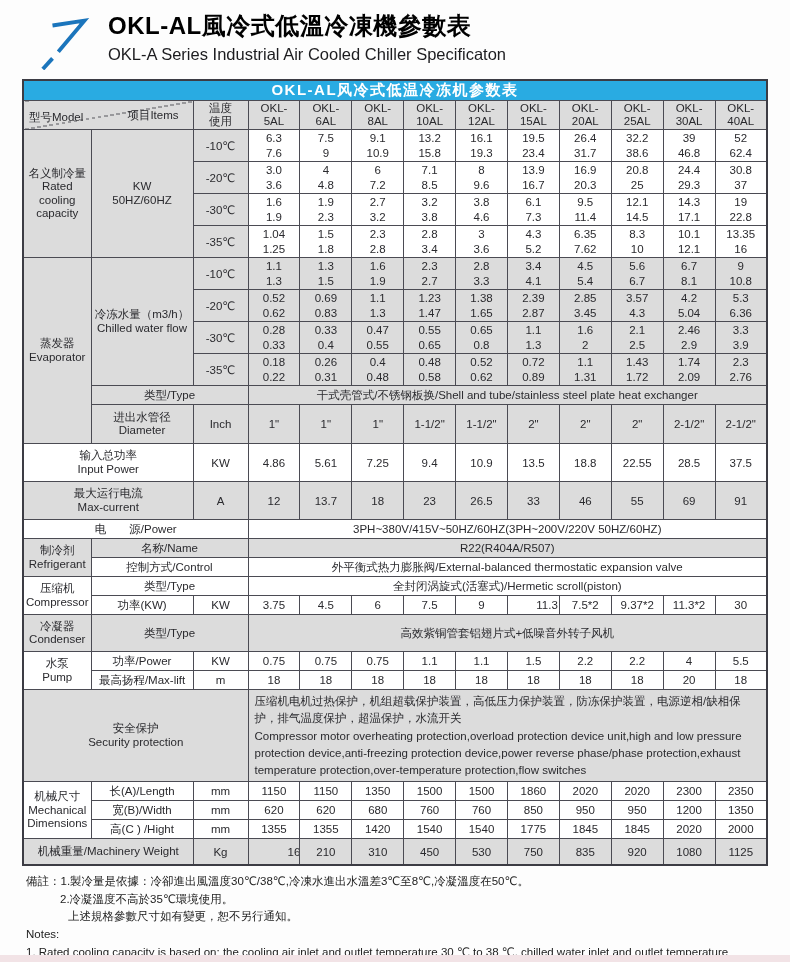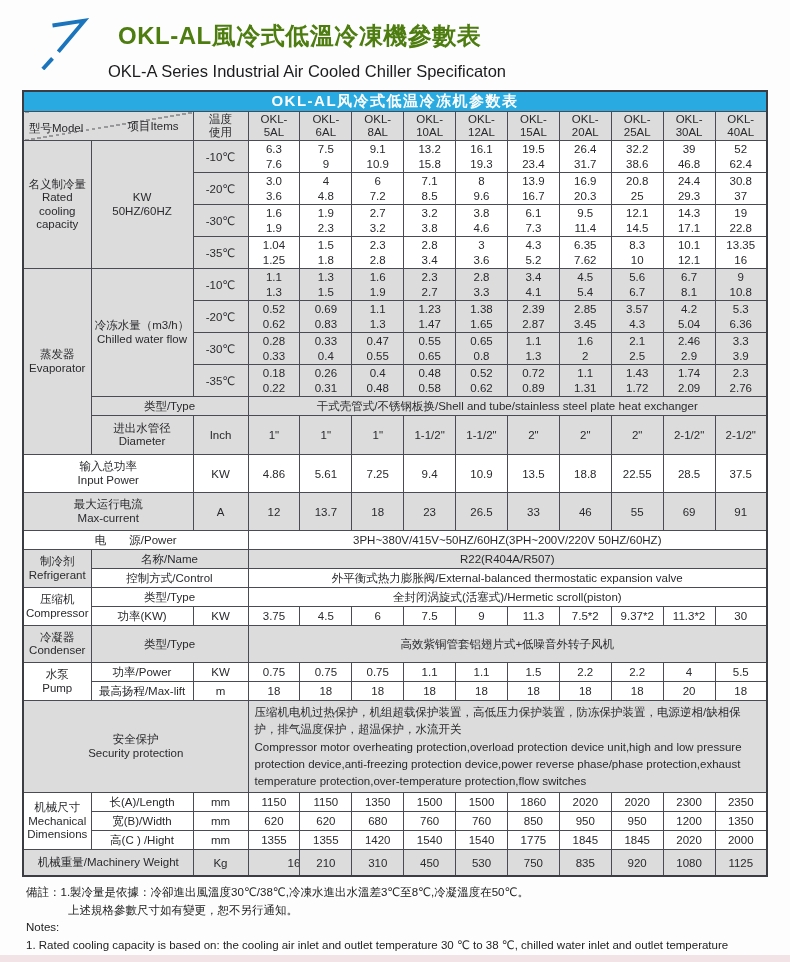--- a/index.html
+++ b/index.html
@@ -5,21 +5,21 @@
   html,body{margin:0;padding:0;}
   body{
     width:790px;height:962px;position:relative;overflow:hidden;
     background:#fdfdfd;color:#2a2a2e;
     font-family:"Liberation Sans","DejaVu Sans",sans-serif;
     -webkit-font-smoothing:antialiased;
   }
   
   .doc-header{display:flex;align-items:flex-start;padding:10px 0 0 38px;}
   .logo{width:58px;height:58px;flex:0 0 58px;margin-right:12px;margin-top:2px;}
-  .titles h1{margin:10px;font-size:24px;font-weight:600;letter-spacing:.5px;color:#4d7c0f;}
+  .titles h1{margin:0;font-size:24px;font-weight:600;letter-spacing:.5px;color:#000000;}
   .titles h2{margin:3px 0 0 0;font-size:16.5px;font-weight:500;color:#1c1c1f;}
   
   table{
     border-collapse:collapse;table-layout:fixed;
     width:746px;margin:9px 0 0 22px;
     border:2px solid #3c3c44;
   }
   td,th{
     border:1px solid #4b4b53;
     font-size:11.5px;font-weight:normal;
@@ -383,21 +383,21 @@
       <td colspan="10">全封闭涡旋式(活塞式)/Hermetic scroll(piston)</td>
     </tr>
     <tr class="h19">
       <td>功率(KW)</td>
       <td>KW</td>
     <td style="white-space: pre-line;">3.75</td>
         <td style="white-space: pre-line;">4.5</td>
         <td style="white-space: pre-line;">6</td>
         <td style="white-space: pre-line;">7.5</td>
         <td style="white-space: pre-line;">9</td>
-        <td style="white-space: pre-line;">11.3</td>
+        <td style="white-space: pre-line; text-align: right;">11.3</td>
         <td style="white-space: pre-line; margin-left: 46px;">7.5*2</td>
         <td style="white-space: pre-line;">9.37*2</td>
         <td style="white-space: pre-line;">11.3*2</td>
         <td style="white-space: pre-line;">30</td>
       </tr>
 
     <tr class="h37">
       <td class="g pre">冷凝器
 Condenser</td>
       <td colspan="2" class="g">类型/Type</td>
@@ -502,18 +502,19 @@
         <td class="g" style="white-space: pre-line;">835</td>
         <td class="g" style="white-space: pre-line;">920</td>
         <td class="g" style="white-space: pre-line;">1080</td>
         <td class="g" style="white-space: pre-line;">1125</td>
       </tr>
   </tbody>
 </table>
 
 <div class="notes">
   <div>備註：1.製冷量是依據：冷卻進出風溫度30℃/38℃,冷凍水進出水溫差3℃至8℃,冷凝溫度在50℃。</div>
+  <div class="ind1">2.冷凝溫度不高於35℃環境使用。</div>
   <div class="ind2">上述規格參數尺寸如有變更，恕不另行通知。</div>
   <div>Notes:</div>
   <div>1. Rated cooling capacity is based on: the cooling air inlet and outlet temperature 30 ℃ to 38 ℃, chilled water inlet and outlet temperature difference 3 ℃ to 8 ℃; cooling temperature 50 ℃.</div>
 </div>
 
 <div class="bottom-strip"></div>
 
 </body></html>

